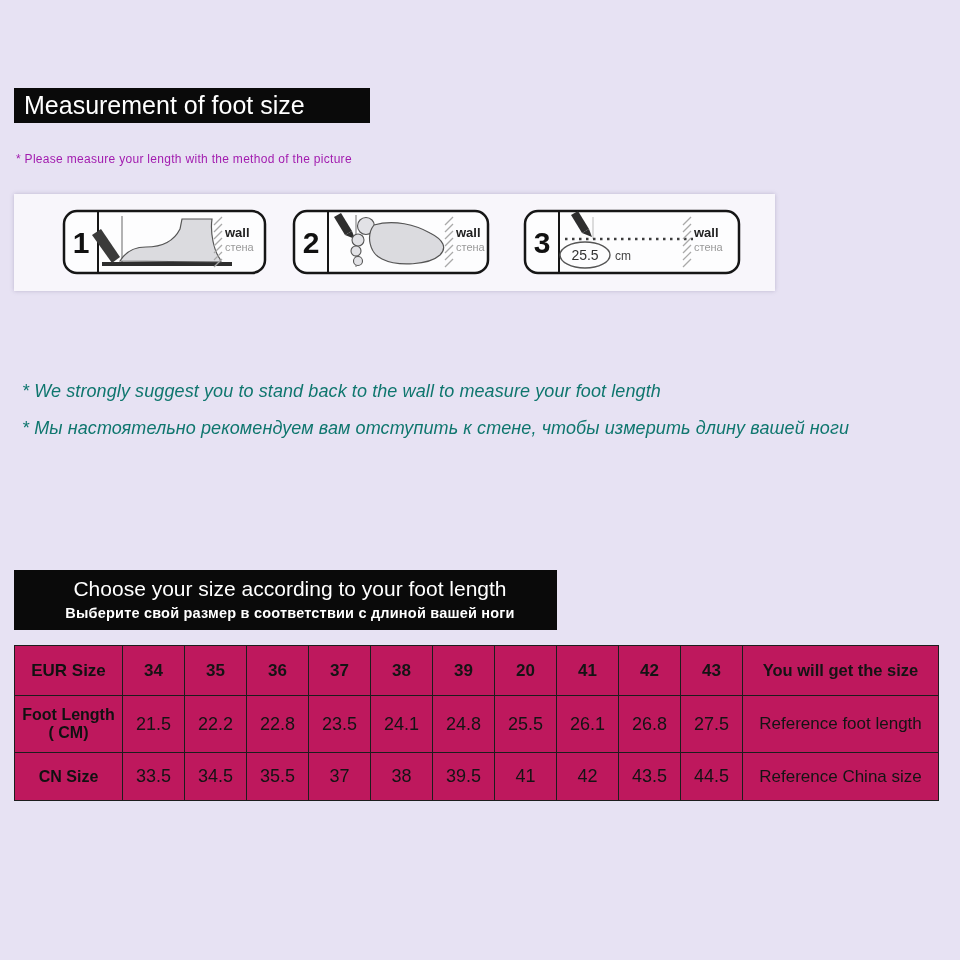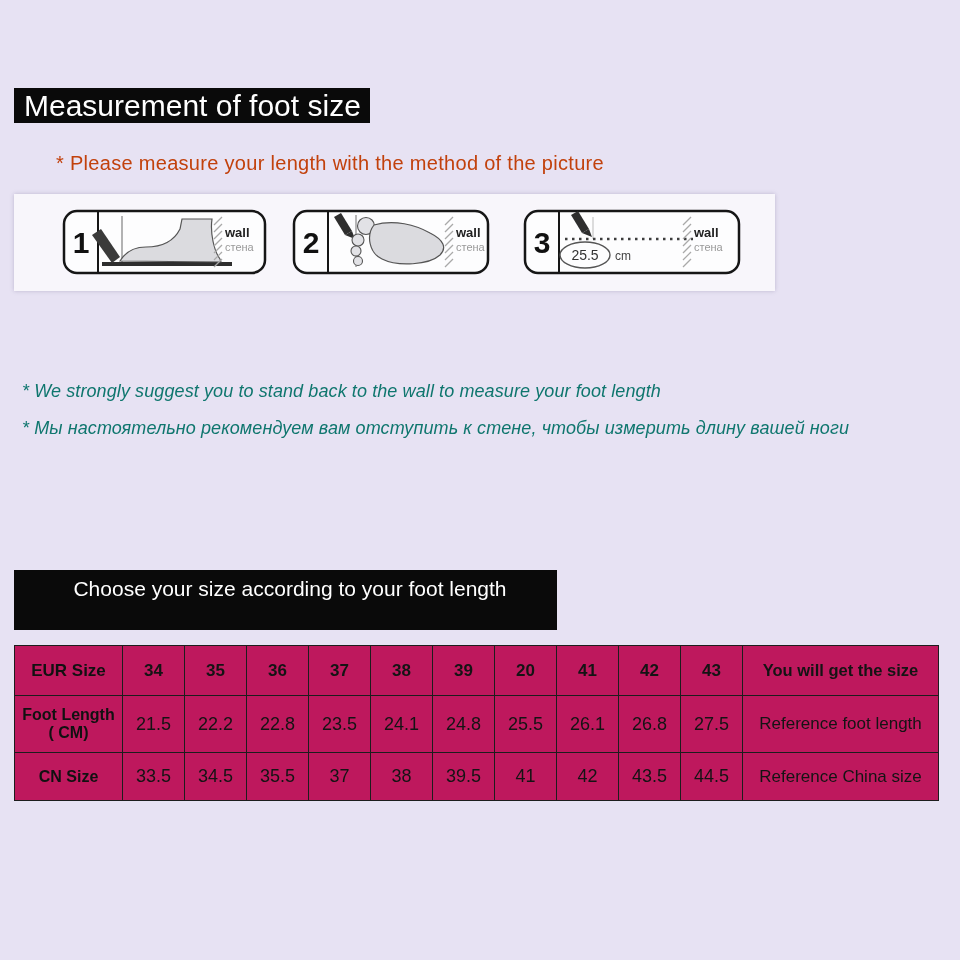--- a/index.html
+++ b/index.html
@@ -13,34 +13,34 @@
   }
 
   
   .banner {
     position:absolute; left:14px;
     background:#0a0a0a; color:#ffffff;
     box-sizing:border-box;
   }
   #measure-banner {
     top:88px; width:356px; height:35px;
-    font-size:30px; line-height:35px; padding-left:10px;
+    font-size:25px; line-height:35px; padding-left:10px;
   }
   #size-banner {
     top:570px; width:543px; height:60px;
     padding:5px 0 0 9px;
     text-align:center;
   }
   #size-banner .t1 { font-size:21px; line-height:27px; font-weight:normal; }
   #size-banner .t2 { font-size:14.5px; line-height:23px; font-weight:bold; letter-spacing:0.2px; }
 
   
   #measure-note {
     position:absolute; left:16px; top:152px;
-    font-size:20px; letter-spacing:0.3px; color:#c2410c;margin-left:40px;
+    font-size:12px; letter-spacing:0.3px; color:#a21caf;
   }
 
   
   #diagram-strip {
     position:absolute; left:14px; top:194px;
     width:761px; height:97px;
     background:#F8F6FB;
     box-shadow:0 0 4px rgba(110,100,140,0.35);
   }
   .panel { position:absolute; top:15px; }
@@ -185,20 +185,21 @@
     <text x="171" y="28" font-size="13" font-weight="bold" fill="#222">wall</text>
     <text x="171" y="42" font-size="11" fill="#999">стена</text>
   </svg>
 </div>
 
 <div class="tip" id="tip-en">* We strongly suggest you to stand back to the wall to measure your foot length</div>
 <div class="tip" id="tip-ru">* Мы настоятельно рекомендуем вам отступить к стене, чтобы измерить длину вашей ноги</div>
 
 <div class="banner" id="size-banner">
   <div class="t1">Choose your size according to your foot length</div>
+  <div class="t2">Выберите свой размер в соответствии с длиной вашей ноги</div>
 </div>
 
 <table id="size-table">
   <colgroup>
     <col class="col-label">
     <col class="col-val">
       <col class="col-val">
       <col class="col-val">
       <col class="col-val">
       <col class="col-val">

